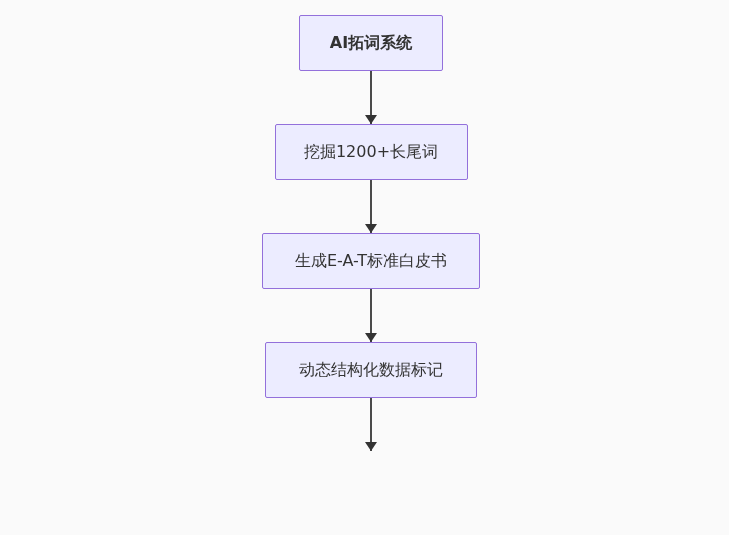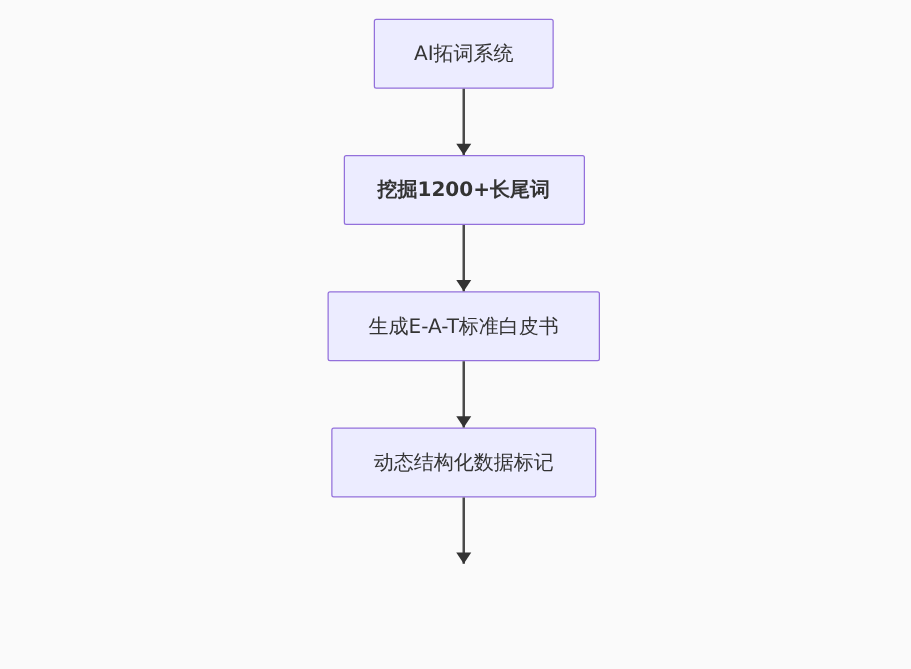--- a/index.html
+++ b/index.html
@@ -30,22 +30,22 @@
     border: 1.5px solid #9370DB;
     border-radius: 2px;
     color: #333333;
     font-size: 16px;
     display: flex;
     align-items: center;
     justify-content: center;
     text-align: center;
     white-space: nowrap;
   }
-  .node.n1 { width: 144px; }
-  .node.n2 { width: 193px; font-weight: bold; }
+  .node.n1 { width: 144px; font-weight: bold; }
+  .node.n2 { width: 193px; }
   .node.n3 { width: 218px; align-items: center; }
   .node.n4 { width: 212px; }
   .node.n5 { width: 234px; }
   .arrow {
     position: relative;
     width: 2px;
     height: 53px;
     background: #4a4a4a;
   }
   .arrow .arrowhead {

